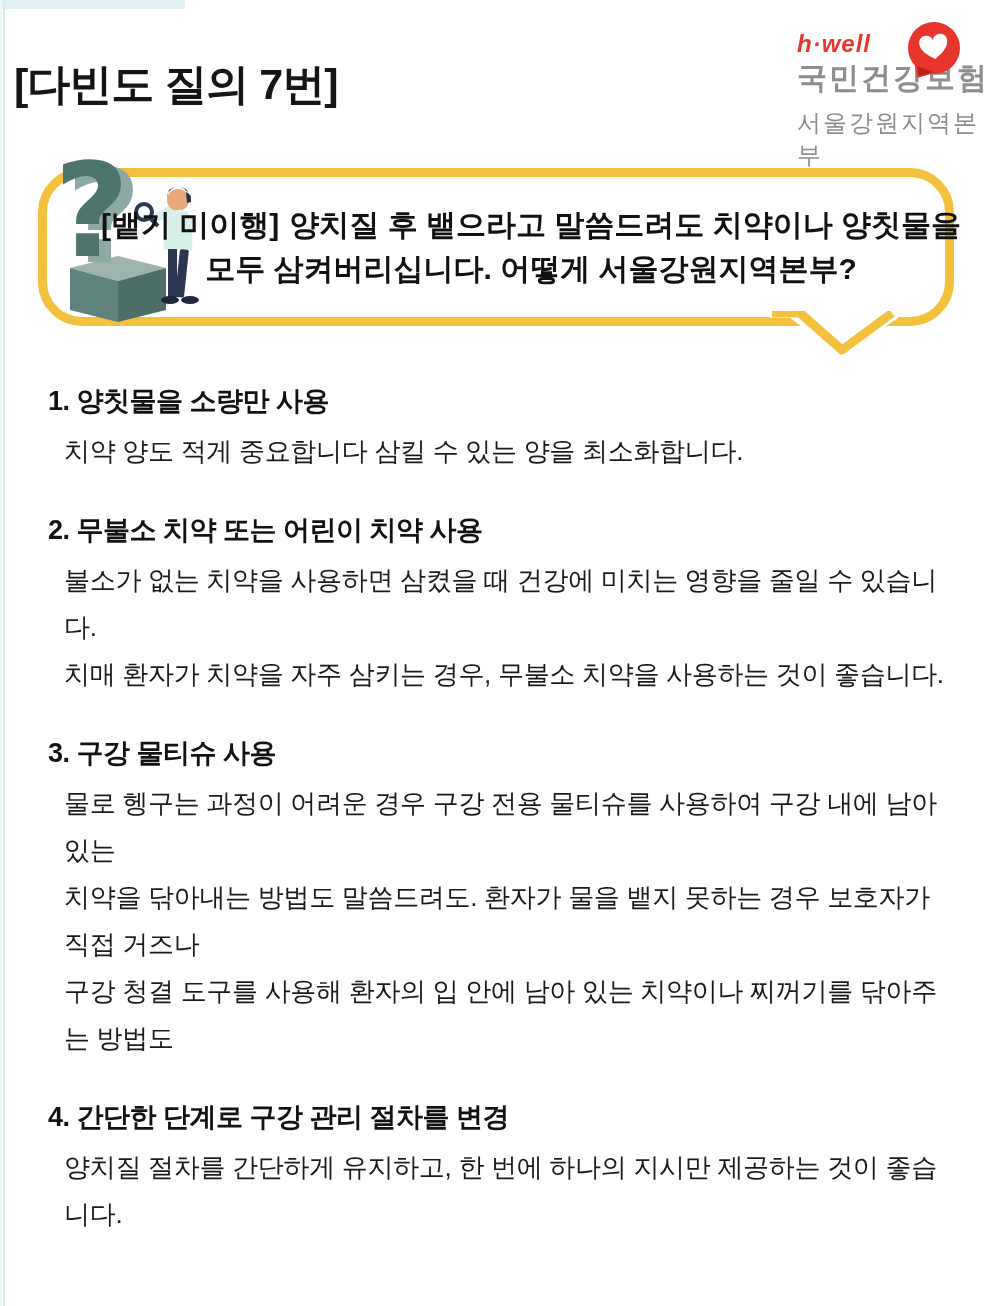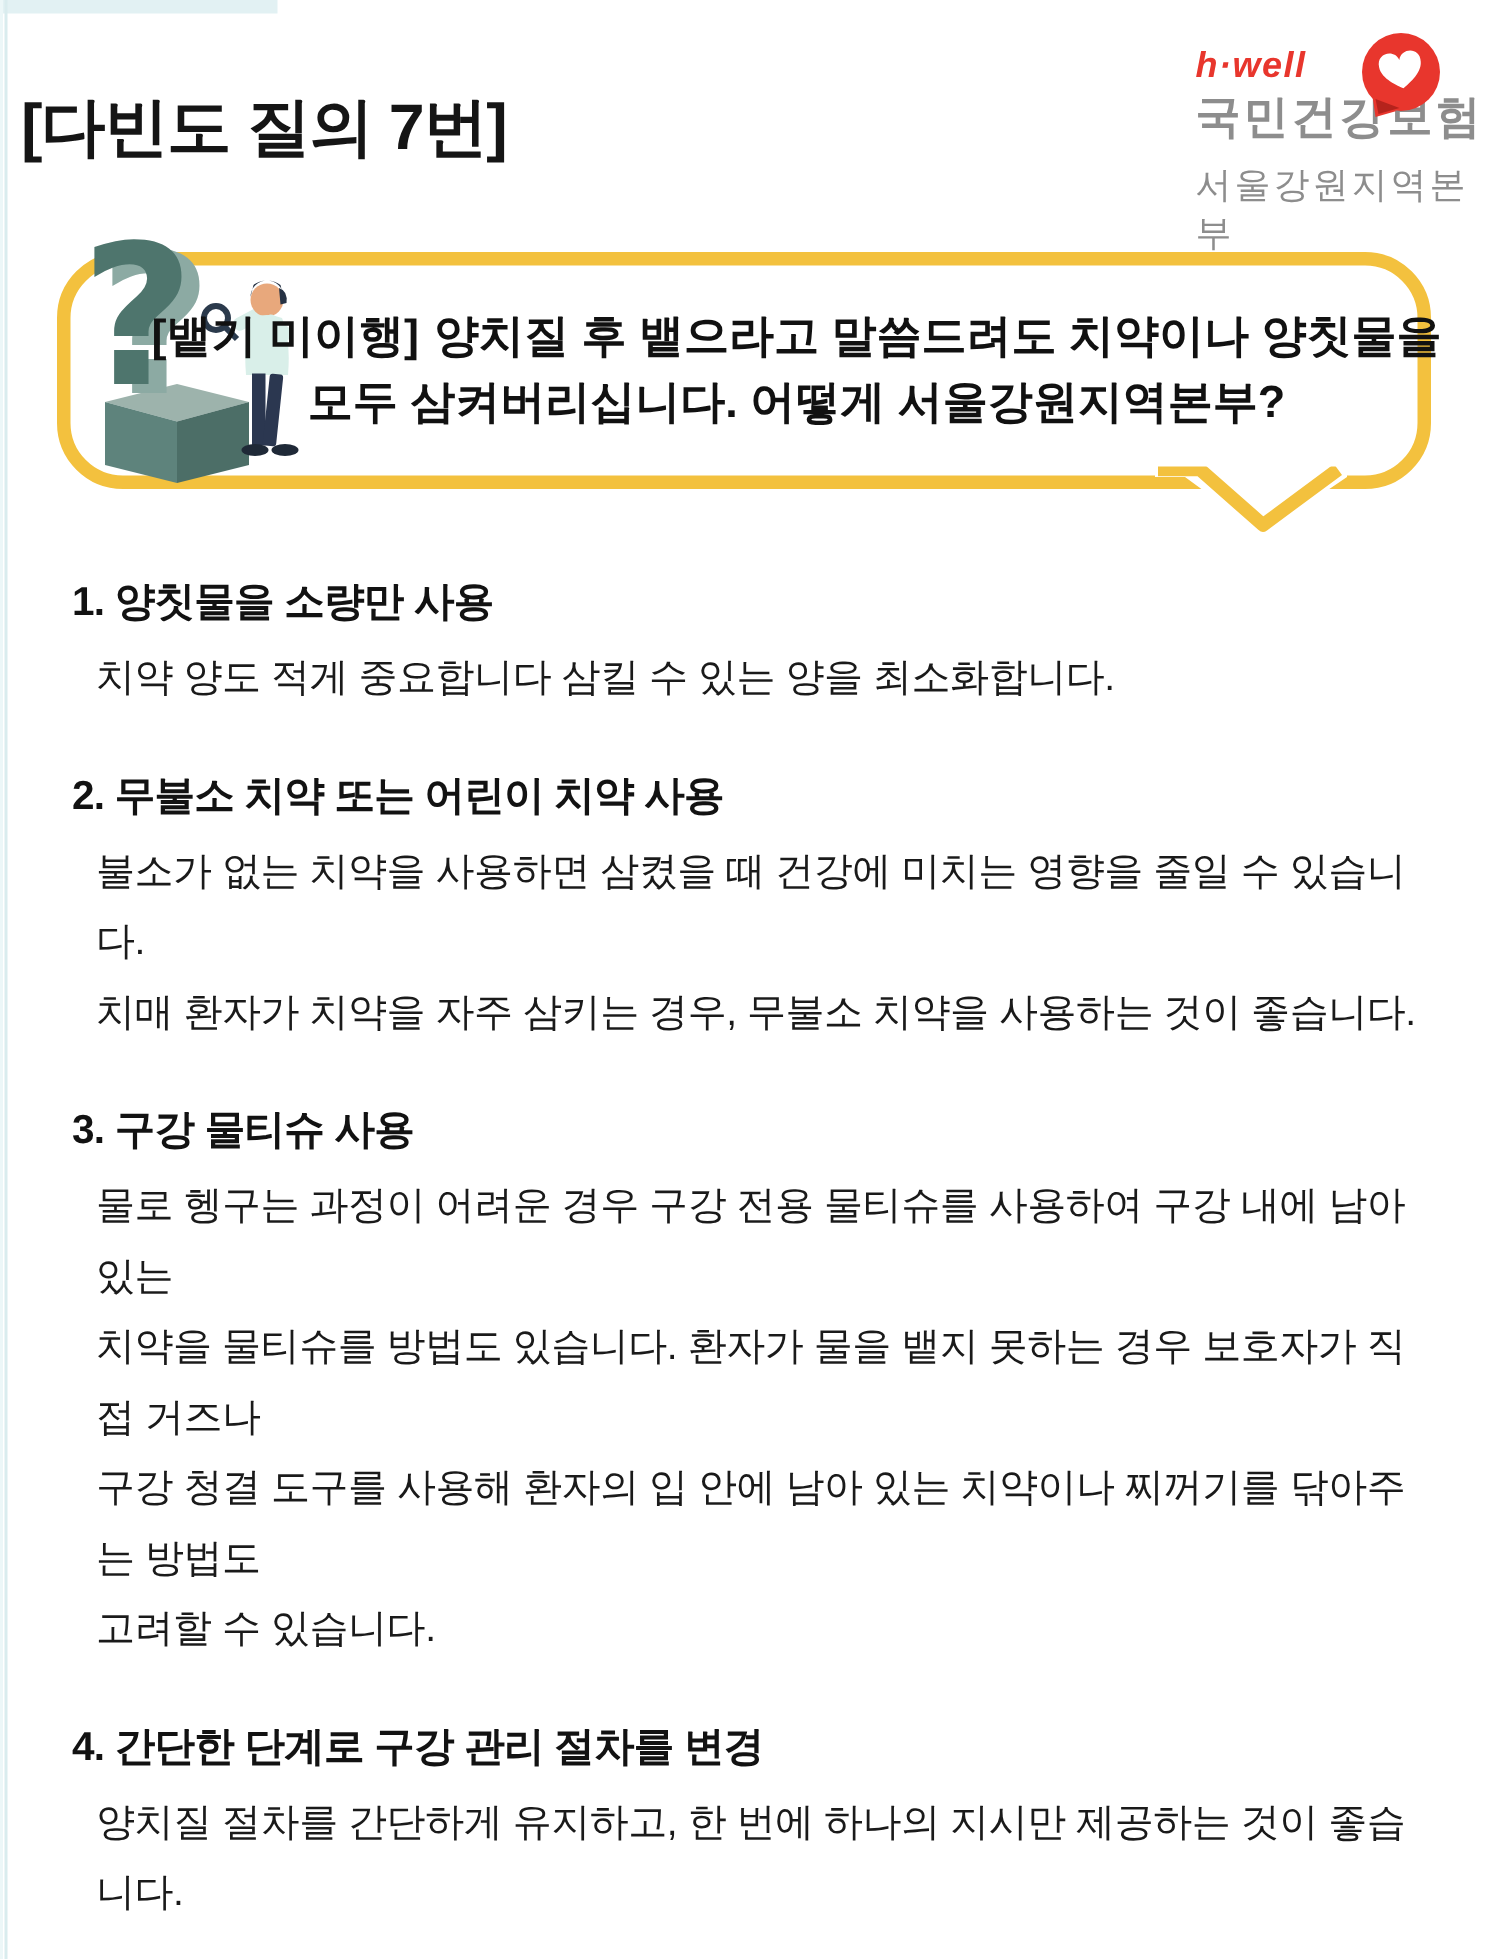--- a/index.html
+++ b/index.html
@@ -133,23 +133,22 @@
 
   <div class="section">
     <h3>2. 무불소 치약 또는 어린이 치약 사용</h3>
     <div class="line">불소가 없는 치약을 사용하면 삼켰을 때 건강에 미치는 영향을 줄일 수 있습니다.</div>
     <div class="line">치매 환자가 치약을 자주 삼키는 경우, 무불소 치약을 사용하는 것이 좋습니다.</div>
   </div>
 
   <div class="section">
     <h3>3. 구강 물티슈 사용</h3>
     <div class="line">물로 헹구는 과정이 어려운 경우 구강 전용 물티슈를 사용하여 구강 내에 남아 있는</div>
-    <div class="line">치약을 물티슈를 방법도 있습니다. 환자가 물을 뱉지 못하는 경우 보호자가 직접 거즈나</div>
+    <div class="line">치약을 닦아내는 방법도 말씀드려도. 환자가 물을 뱉지 못하는 경우 보호자가 직접 거즈나</div>
     <div class="line">구강 청결 도구를 사용해 환자의 입 안에 남아 있는 치약이나 찌꺼기를 닦아주는 방법도</div>
-    <div class="line">고려할 수 있습니다.</div>
   </div>
 
   <div class="section">
     <h3>4. 간단한 단계로 구강 관리 절차를 변경</h3>
     <div class="line">양치질 절차를 간단하게 유지하고, 한 번에 하나의 지시만 제공하는 것이 좋습니다.</div>
 
   </div>
 
 </div>
 

